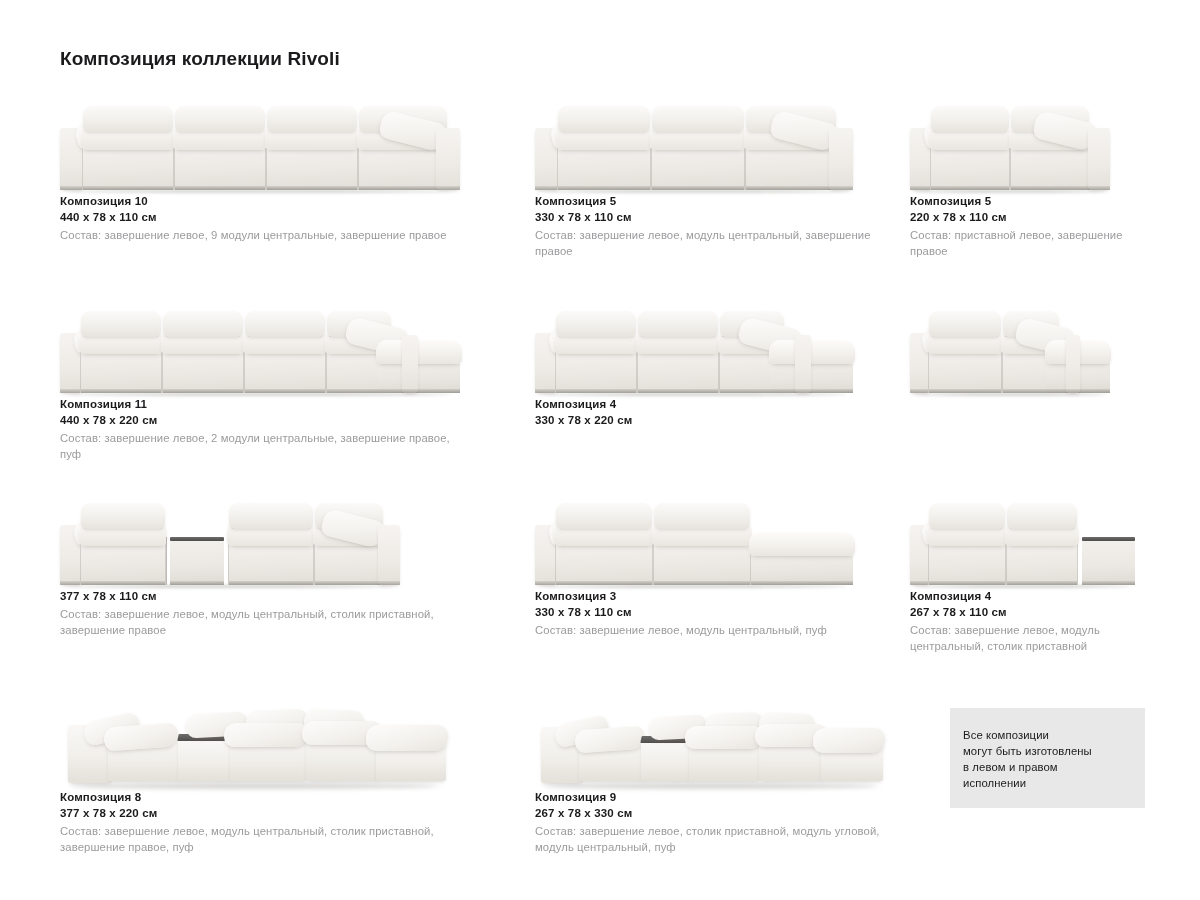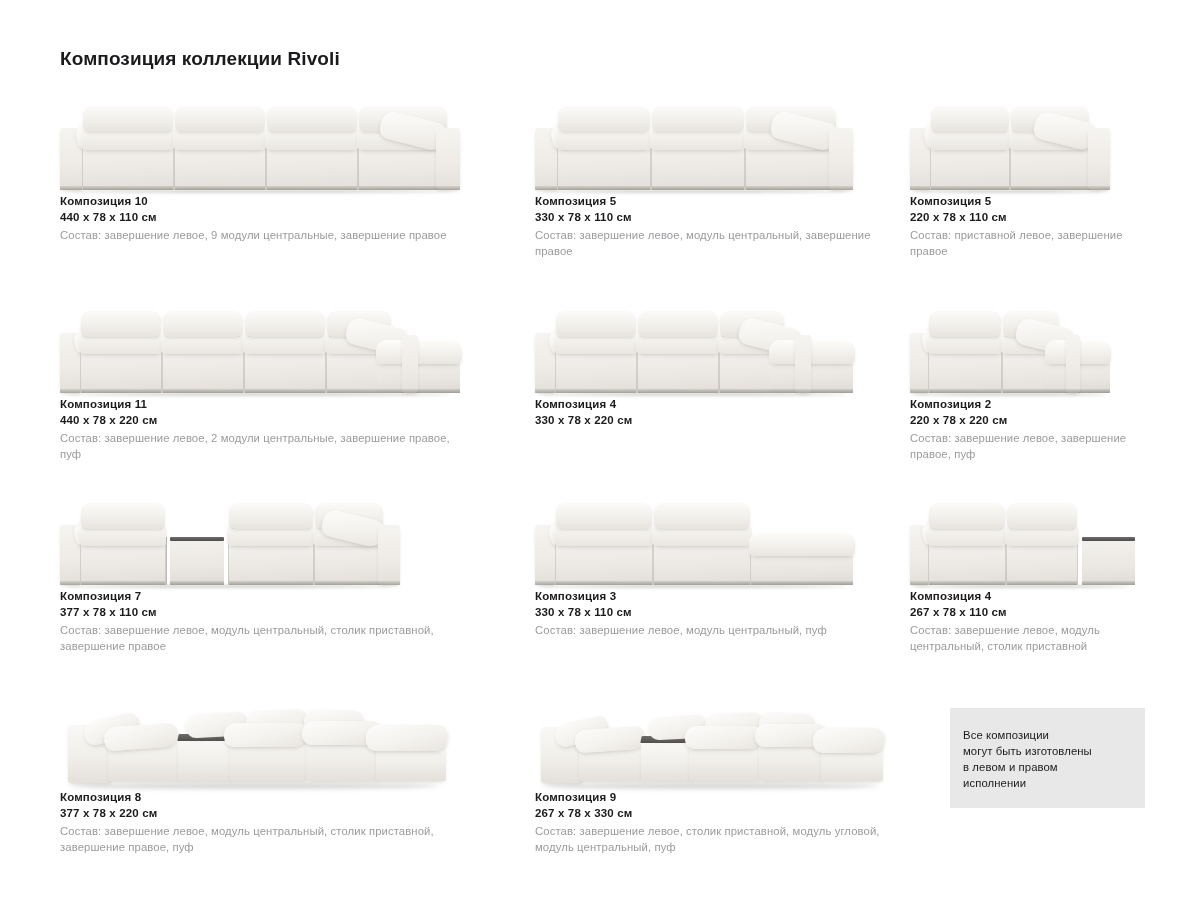--- a/index.html
+++ b/index.html
@@ -507,25 +507,20 @@
               </div>
               <div class="pillow" style="left:106px;bottom:46px;width:58px;height:27px;transform:rotate(14deg);"></div>
               <div class="ottoman" style="left:136px;width:64px;height:56px;">
                 <div class="obase" style="height:34px;"></div>
                 <div class="otop" style="bottom:29px;height:24px;"></div>
               </div>
               <div class="arm" style="left:156px;width:14px;height:58px;"></div>
             </div>
           </div>
         </div>
-        <div class="caption">
-          <div class="c-title">Композиция 2</div>
-          <div class="c-dims">220 x 78 x 220 см</div>
-          <div class="c-desc desc-w-c">Состав: завершение левое, завершение правое, пуф</div>
-        </div>
       </div>
     </div>
 
     <div class="row row-3">
 
       <div class="cell col-a">
         <div class="figure fig-h-110">
           <div class="sofa-wrap" style="width:340px;height:92px;">
             <div class="sofa" style="width:340px;height:92px;">
               <div class="ground"></div>
@@ -551,21 +546,20 @@
                 <div class="base" style="height:44px;"></div>
                 <div class="seat" style="bottom:39px;height:25px;"></div>
                 <div class="back" style="bottom:56px;height:26px;"></div>
               </div>
               <div class="pillow" style="left:262px;bottom:46px;width:62px;height:27px;transform:rotate(14deg);"></div>
               <div class="arm" style="left:318px;width:22px;height:60px;"></div>
             </div>
           </div>
         </div>
         <div class="caption">
-          <div class="c-title">Композиция 7</div>
           <div class="c-dims">377 x 78 x 110 см</div>
           <div class="c-desc desc-w-a">Состав: завершение левое, модуль центральный, столик приставной, завершение правое</div>
         </div>
       </div>
 
       <div class="cell col-b">
         <div class="figure fig-h-110">
           <div class="sofa-wrap" style="width:318px;height:92px;">
             <div class="sofa" style="width:318px;height:92px;">
               <div class="ground"></div>

